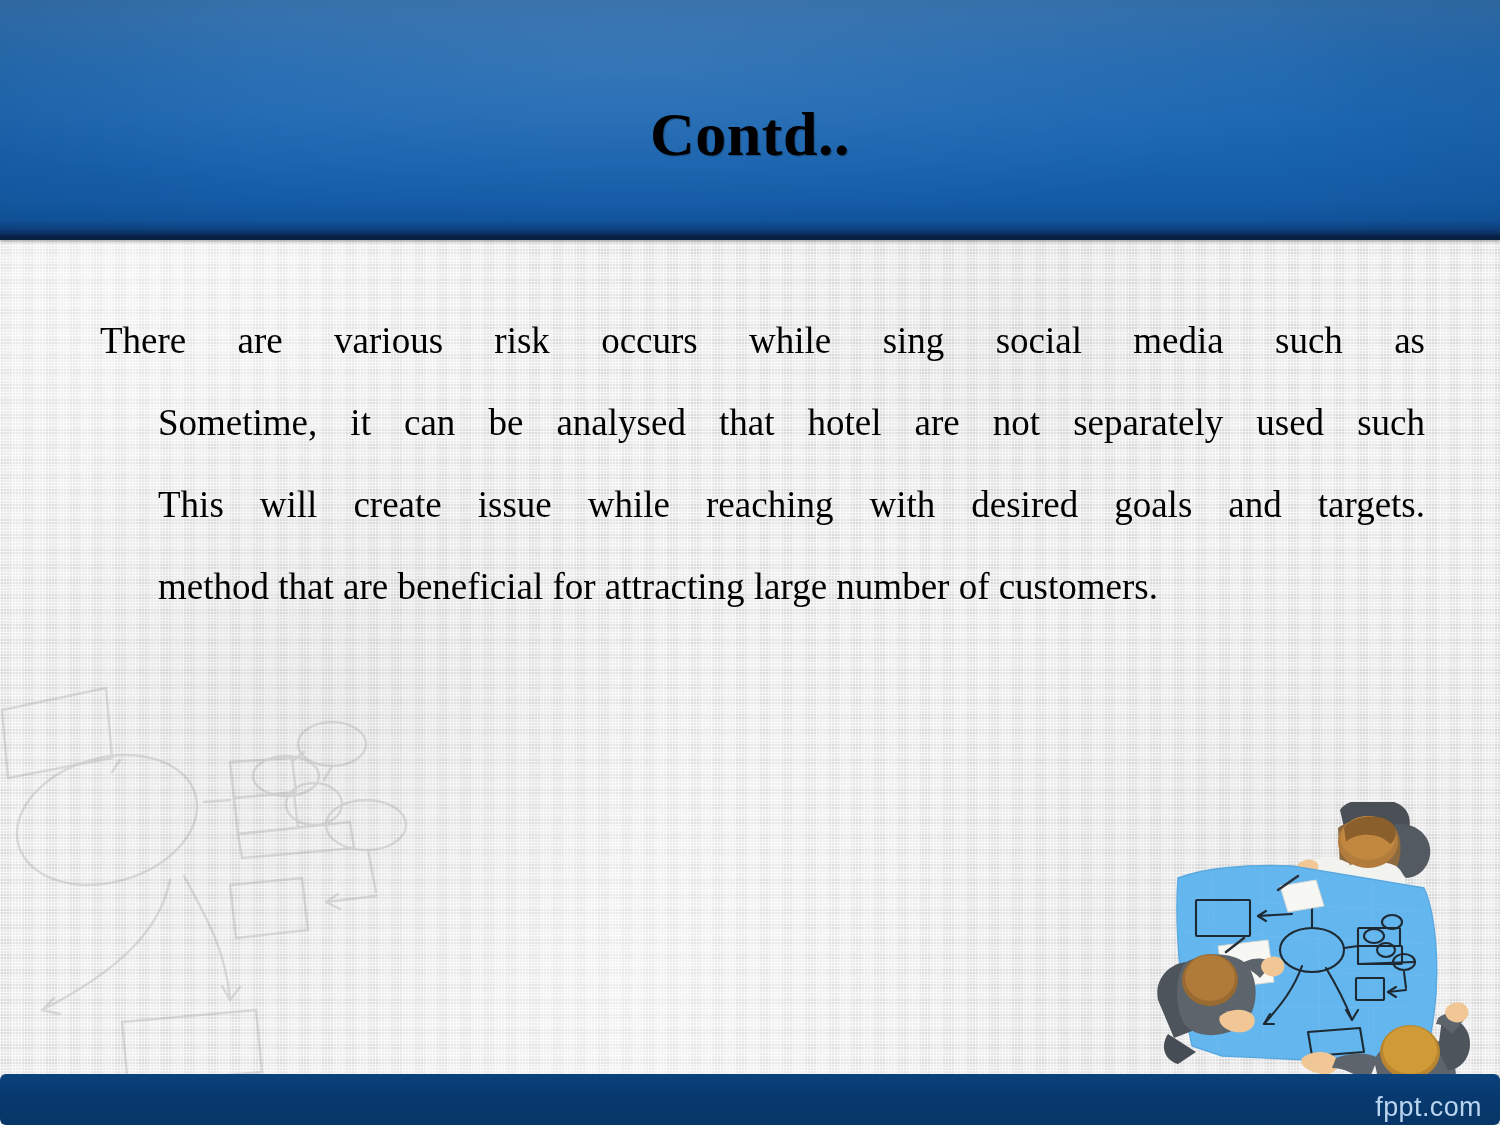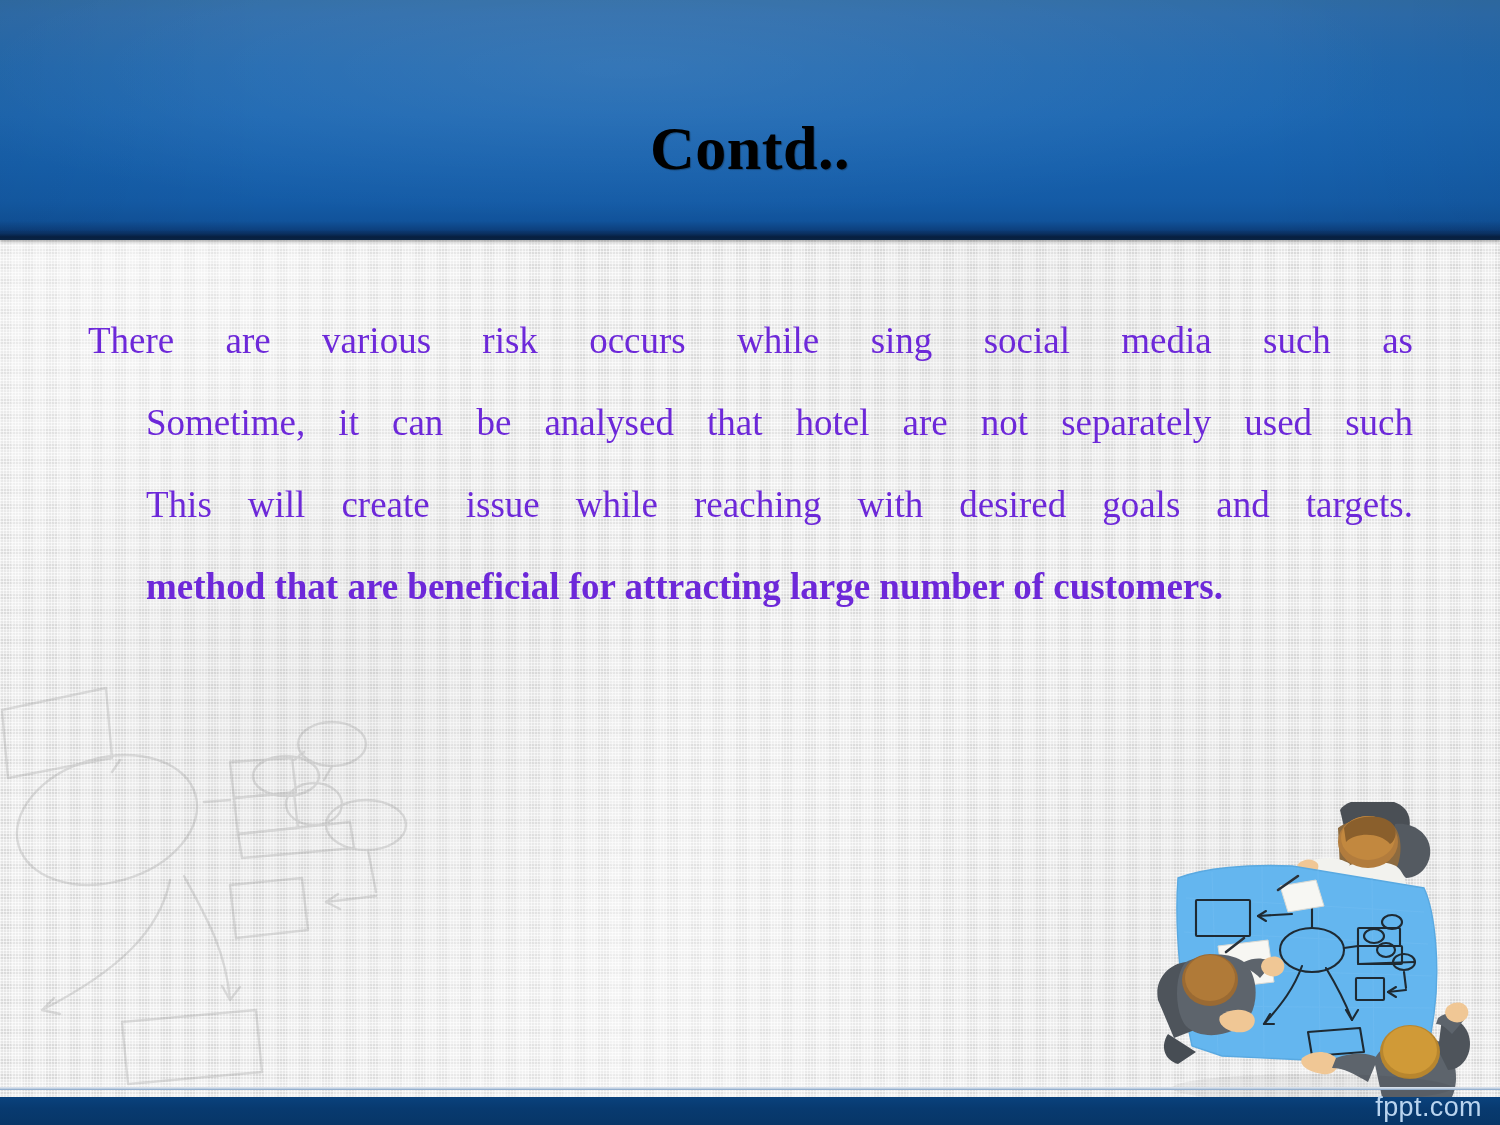--- a/index.html
+++ b/index.html
@@ -82,47 +82,45 @@
     left: 0;
     top: 103px;
     width: 1500px;
     text-align: center;
     font-size: 62px;
     line-height: 1;
     font-weight: bold;
     color: #000000;
     letter-spacing: 0.5px;
     text-shadow: 1px 1px 1px rgba(0,0,0,0.28);
-    margin-top: 14px;
   }
 
   
   .body-copy {
     position: absolute;
-    left: 88px;
+    left: 100px;
     top: 300px;
     width: 1325px;
     font-size: 37px;
     line-height: 82px;
-    color: #6d28d9;
+    color: #000000;
     text-align: justify;
     text-align-last: justify;
     text-indent: 0;
   }
   .body-copy .ln {
     display: block;
     text-align: justify;
     text-align-last: justify;
     white-space: nowrap;
   }
   .body-copy .ln.first { padding-left: 0; }
   .body-copy .ln.ind { padding-left: 58px; }
   .body-copy .ln.last-line {
     text-align-last: left;
-    font-weight: bold;
   }
 
   
   .wm-chart {
     position: absolute;
     left: -6px;
     top: 680px;
     width: 430px;
     height: 410px;
     opacity: 0.30;
@@ -145,22 +143,23 @@
     bottom: 35px;
     width: 1500px;
     height: 3px;
     background: linear-gradient(180deg, #dfe6ef 0%, #b9cadd 60%, #7a9cc4 100%);
   }
   .footer {
     position: absolute;
     left: 0;
     bottom: 0;
     width: 1500px;
-    height: 28px;
+    height: 51px;
     background: linear-gradient(180deg, #0a427d 0%, #083a70 40%, #073667 100%);
+    border-radius: 6px;
   }
   .footer-watermark {
     position: absolute;
     right: 18px;
     bottom: 1px;
     font-family: "Liberation Sans", "DejaVu Sans", sans-serif;
     font-size: 27px;
     line-height: 33px;
     color: #b9d4ef;
     letter-spacing: 0.4px;

